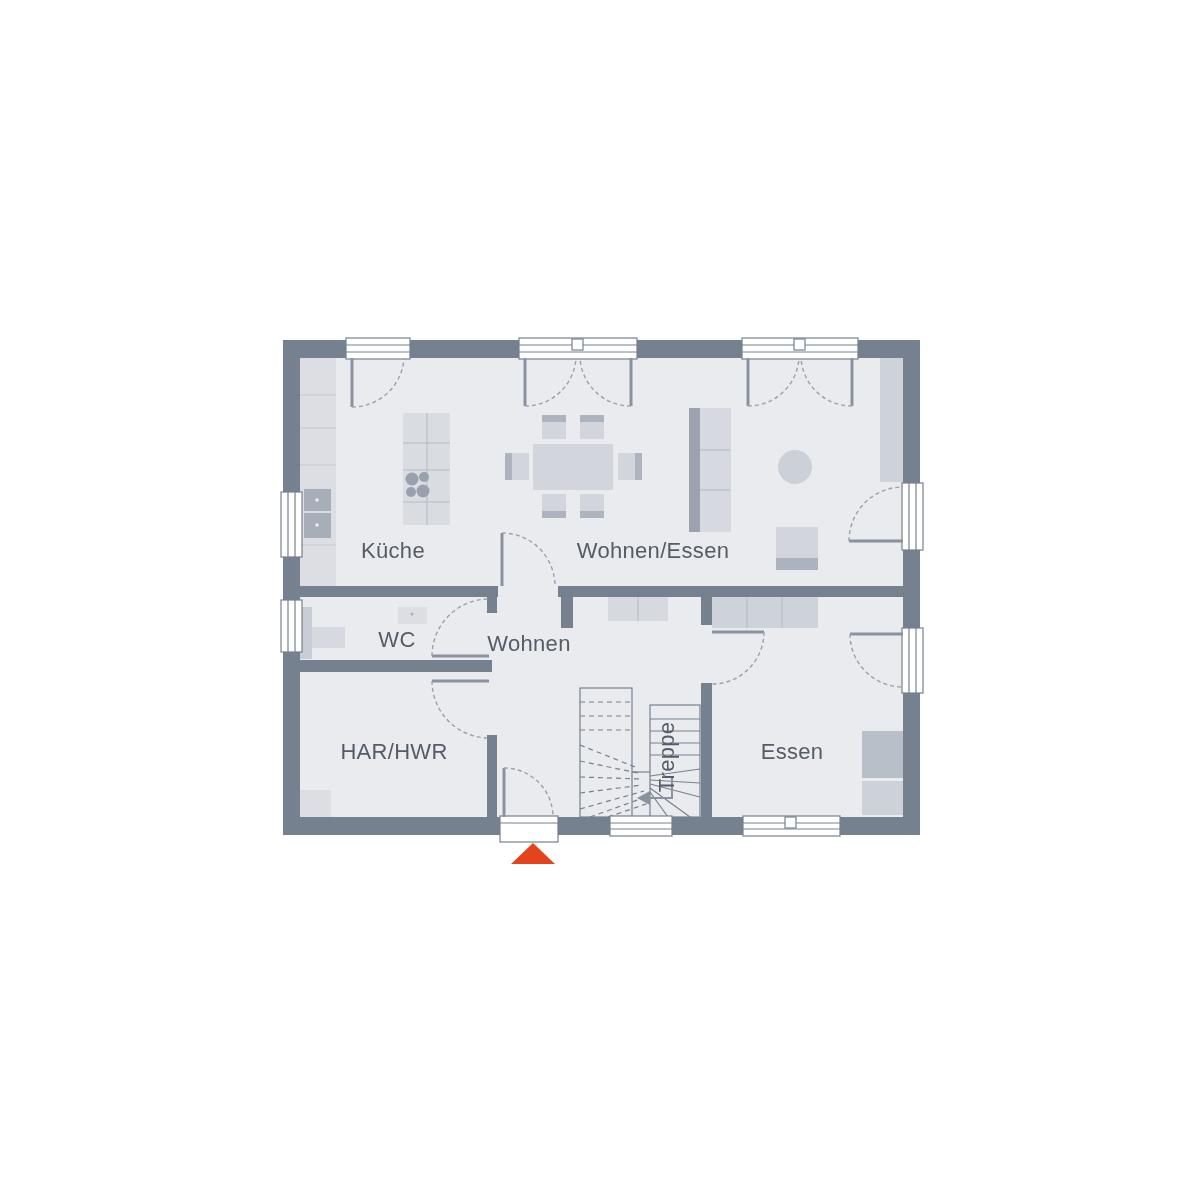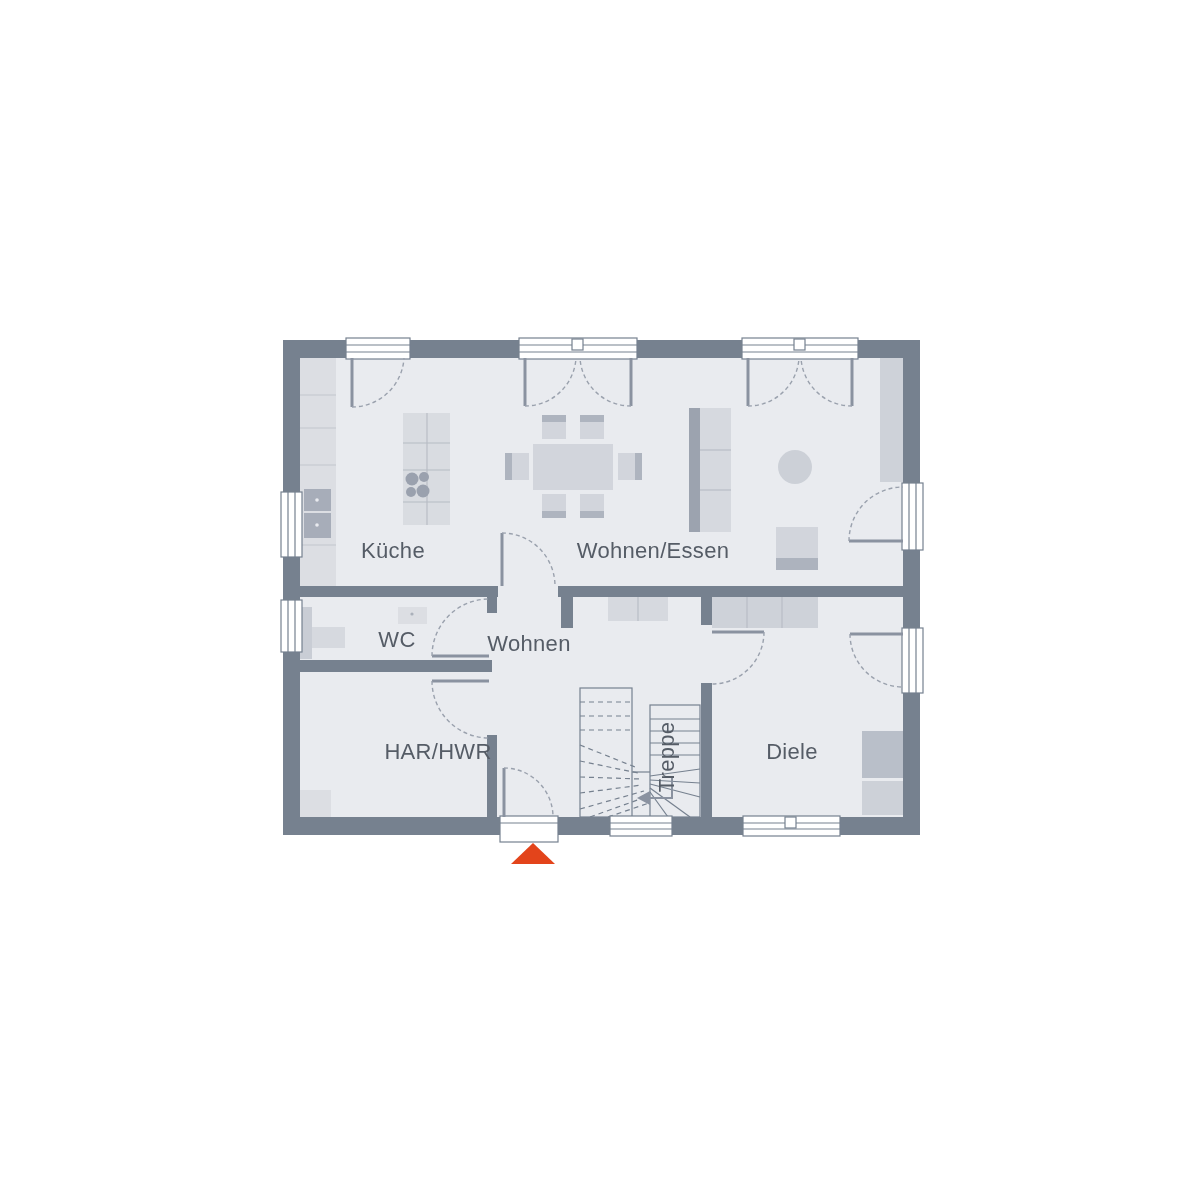--- a/index.html
+++ b/index.html
@@ -276,17 +276,17 @@
   <g>
     <path d="M533,843 L555,864 L511,864 Z" fill="#E3441B"></path>
   </g>
 
 </svg>
 
 <div class="room-label" style="left:393px;top:551px;">Küche</div>
 <div class="room-label" style="left:641px;top:551px;margin-left:12px;">Wohnen/Essen</div>
 <div class="room-label" style="left:397px;top:640px;">WC</div>
 <div class="room-label" style="left:529px;top:644px;">Wohnen</div>
-<div class="room-label" style="left:394px;top:752px;margin-left:44px;">HAR/HWR</div>
-<div class="room-label" style="left:792px;top:752px;">Diele</div>
+<div class="room-label" style="left:394px;top:752px;">HAR/HWR</div>
+<div class="room-label" style="left:792px;top:752px;">Essen</div>
 <div class="room-label rotated" style="left:667px;top:757px;">Treppe</div>
 
 </div>
 
 </body></html>

